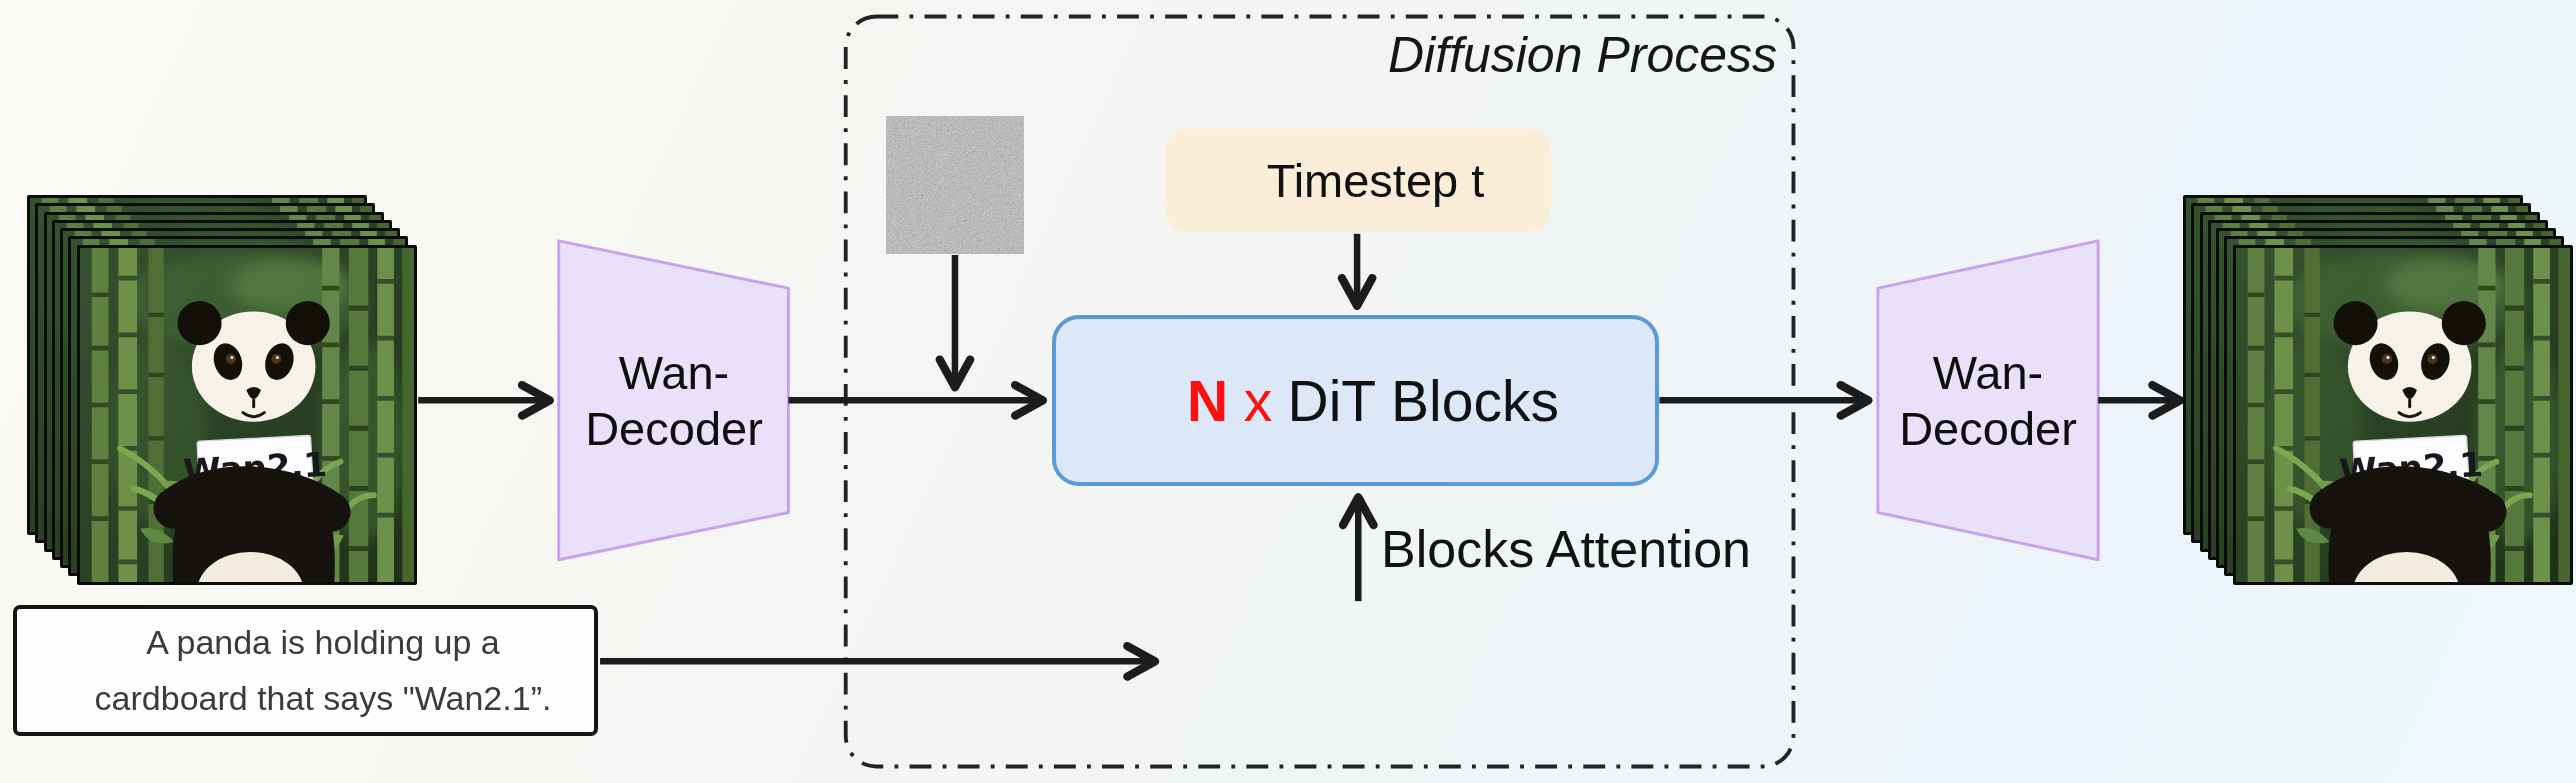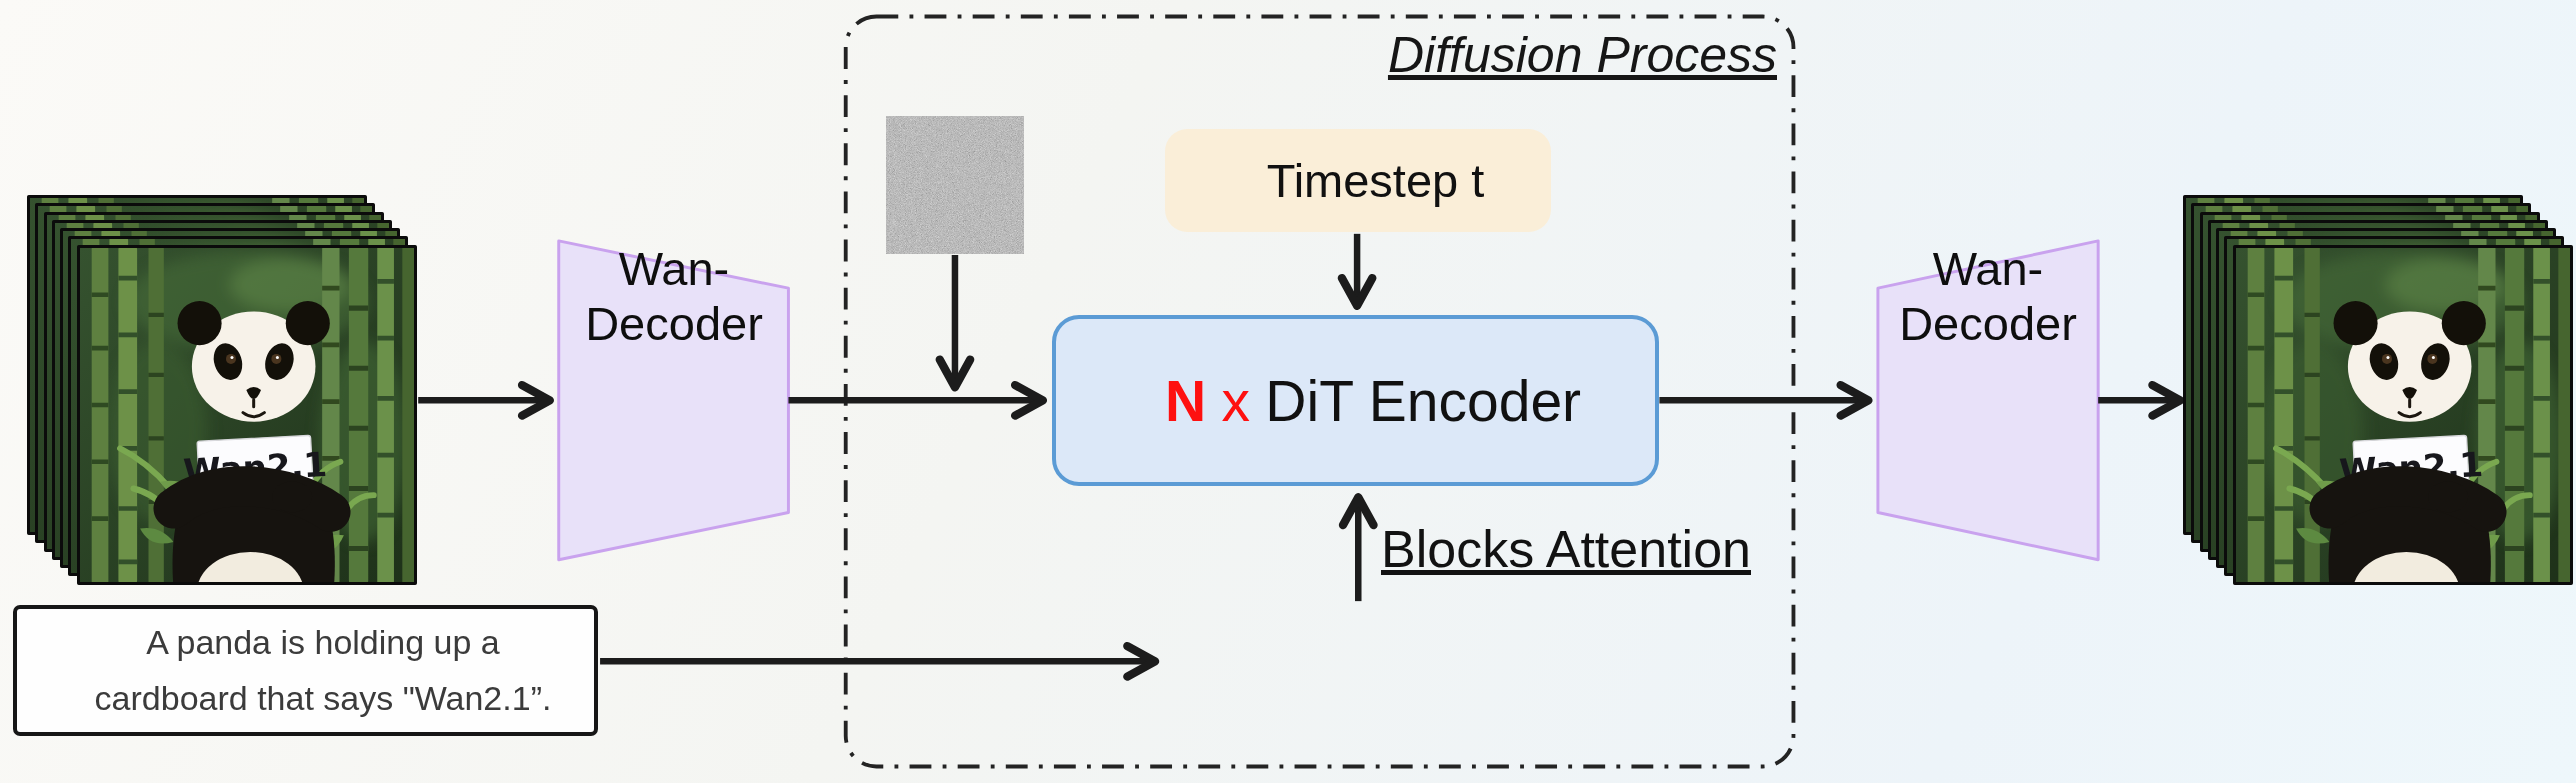--- a/index.html
+++ b/index.html
@@ -1,37 +1,37 @@
 <!DOCTYPE html>
 <html style="font-size:9.4px"><head>
 <meta charset="utf-8">
 <style>
   html,body{margin:0;padding:0;}
   body{width:2576px;height:783px;font-family:"Liberation Sans",sans-serif;}
   #canvas{position:relative;width:2576px;height:783px;overflow:hidden;
     background:linear-gradient(115deg,#fbfaf7 0%,#f4f5f2 40%,#edf4f9 78%,#eef7fb 100%);}
-  .abs{position:absolute;text-decoration:underline;}
+  .abs{position:absolute;}
   svg.overlay{position:absolute;left:0;top:0;width:2576px;height:783px;}
 
   
   .node{position:absolute;display:flex;align-items:center;justify-content:center;
         box-sizing:border-box;text-align:center;color:#111;padding-left:35px;}
   #dit-box{left:1052px;top:315px;width:607px;height:171px;background:#dce8f8;
            border:4.1px solid #5b9bd5;border-radius:27px;font-size:57px;}
   #dit-box .n{color:#fe1010;font-weight:700;margin-right:15.4px;}
   #dit-box .x{color:#fe1010;margin-right:15.4px;}
   #timestep-box{left:1165px;top:129px;width:386px;height:103px;background:#faeed8;
                 border-radius:22.4px;font-size:47px;}
   #umt5-box{left:1166px;top:604px;width:384px;height:105px;background:#e4efdc;
             border:3px solid #a6c98e;border-radius:21px;font-size:47px;}
   #prompt-box{left:13px;top:605px;width:585px;height:131px;background:#fefefe;
               border:4.1px solid #161616;border-radius:7px;font-size:34px;line-height:1.62;
               color:#3b3b3b;flex-direction:column;}
   .trap-label{position:absolute;display:flex;flex-direction:column;align-items:center;
-              justify-content:flex-start;font-size:47px;line-height:1.18;color:#0e0e0e;text-align:center;}
+              justify-content:center;font-size:47px;line-height:1.18;color:#0e0e0e;text-align:center;}
   #encoder-label{left:559px;top:241px;width:230px;height:319px;}
   #decoder-label{left:1878px;top:241px;width:220px;height:319px;}
   #diffusion-title{left:1346px;top:26px;width:431px;text-align:right;font-size:50px;
                    font-style:italic;color:#161616;}
   #cross-attn-label{left:1381px;top:519px;font-size:52px;color:#121212;}
 
   
   #noise-wrap{left:886px;top:116px;width:138px;height:138px;}
 
   
@@ -237,21 +237,21 @@
     <span>Decoder</span>
   </div>
 
   <div class="node" id="timestep-box">
     <span>Timestep t</span>
   </div>
 
   <div class="node" id="dit-box">
     <span class="n">N</span>
     <span class="x">x</span>
-    <span>DiT Encoder</span>
+    <span>DiT Blocks</span>
   </div>
 
   <div class="abs" id="cross-attn-label">Blocks Attention</div>
 
 
   <div class="node" id="prompt-box">
     <span>A panda is holding up a</span>
     <span>cardboard that says "Wan2.1”.</span>
   </div>
 

